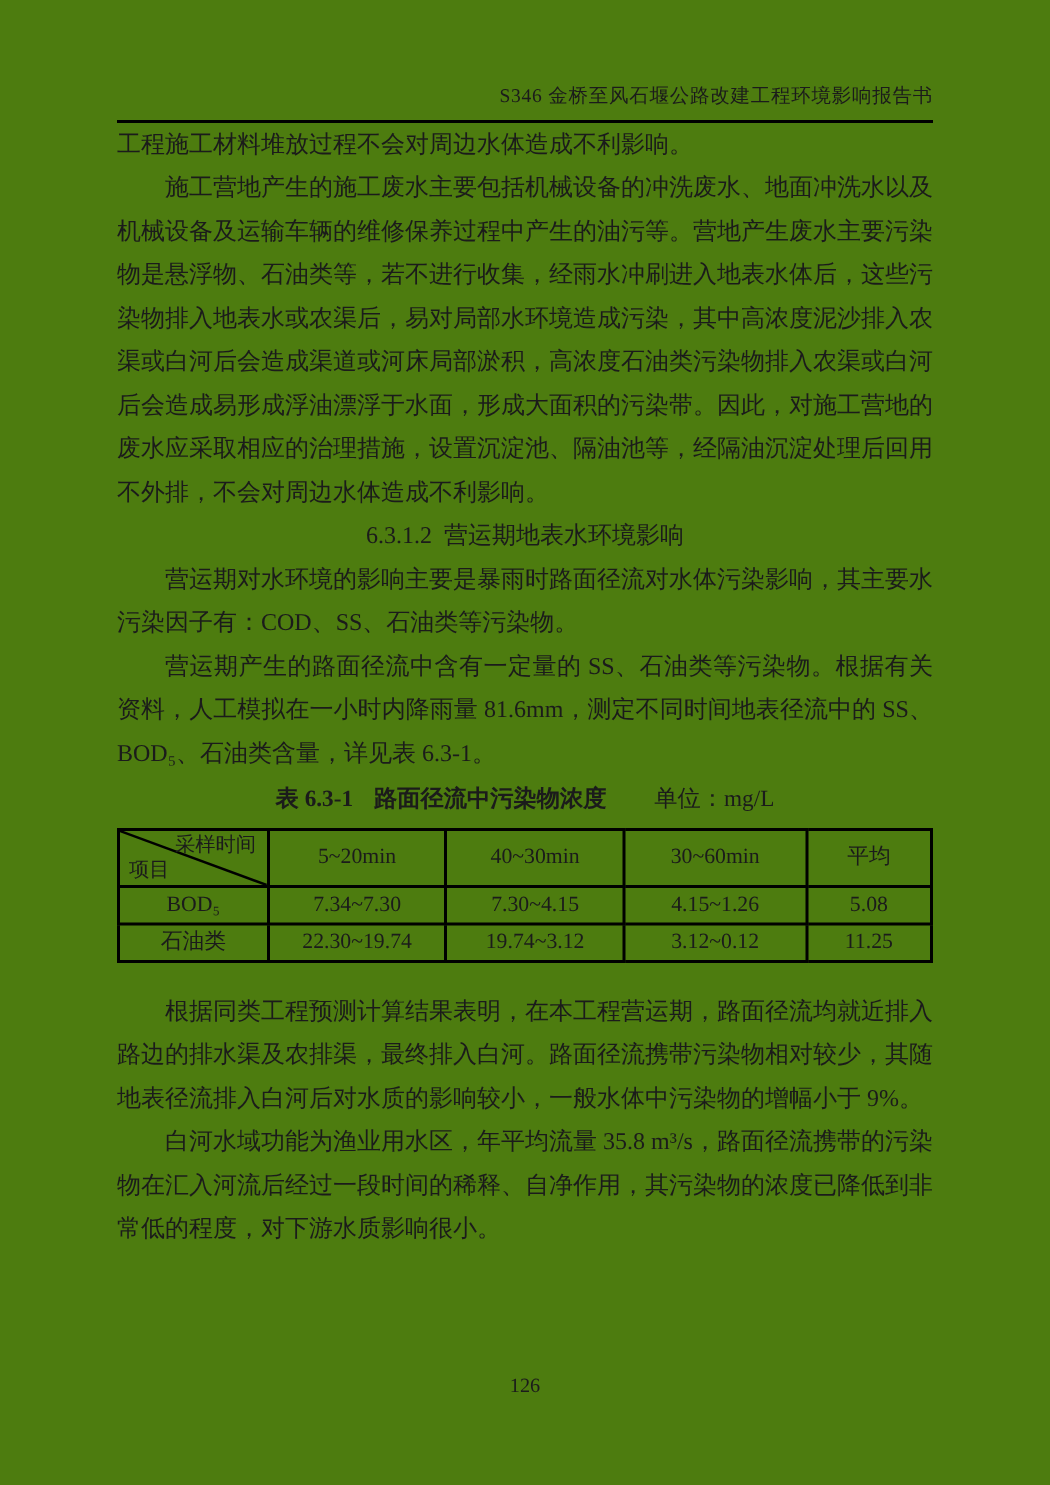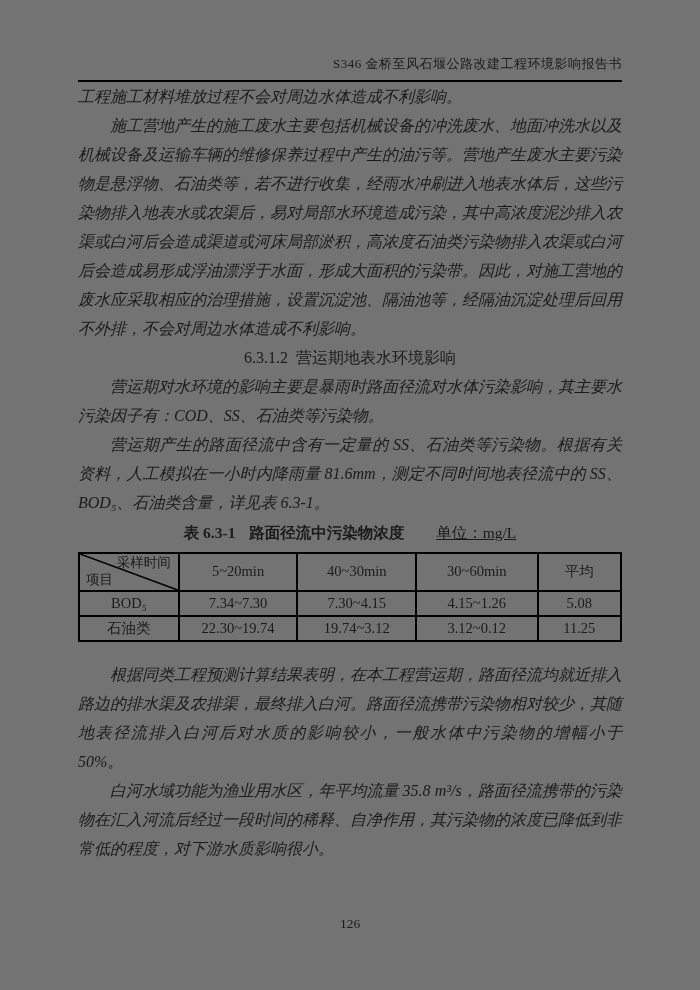--- a/index.html
+++ b/index.html
@@ -4,21 +4,21 @@
 <style>
   html, body {
     margin: 0;
     padding: 0;
     background: #ffffff;
   }
   .page {
     position: relative;
     width: 700px;
     height: 990px;
-    background: #737373;
+    background: #4d7c0f;
     color: #1b1b1b;
     font-family: "Liberation Serif", "DejaVu Serif", serif;
     overflow: hidden;
   }
   .page-header {
     position: absolute;
     top: 55px;
     left: 78px;
     width: 544px;
     text-align: right;
@@ -32,21 +32,20 @@
     top: 82px;
     left: 78px;
     width: 544px;
     font-size: 16px;
     line-height: 29px;
     text-align: justify;
   }
   .content p {
     margin: 0;
     text-indent: 2em;
-    font-style: italic;
   }
   .content p.no-indent {
     text-indent: 0;
   }
   .section-heading {
     margin: 0;
     font-size: 16px;
     font-weight: normal;
     line-height: 29px;
     text-align: center;
@@ -56,21 +55,21 @@
     margin: 1px 0 5px 0;
     text-align: center;
     font-size: 15.5px;
     text-indent: 0;
   }
   .table-caption .cap-label,
   .table-caption .cap-title {
     font-weight: bold;
   }
   .table-caption .cap-title { margin-left: 10px; }
-  .table-caption .cap-unit  { margin-left: 28px; font-weight: normal; text-decoration: underline; }
+  .table-caption .cap-unit  { margin-left: 28px; font-weight: normal; }
   table.pollutant-table {
     width: 100%;
     border-collapse: collapse;
     table-layout: fixed;
     margin: 3px 0 18px 0;
   }
   table.pollutant-table td {
     border: 2px solid #000;
     text-align: center;
     vertical-align: middle;
@@ -171,21 +170,21 @@
           <td>石油类</td>
           <td>22.30~19.74</td>
           <td>19.74~3.12</td>
           <td>3.12~0.12</td>
           <td>11.25</td>
         </tr>
       </tbody>
     </table>
 
 
-    <p>根据同类工程预测计算结果表明，在本工程营运期，路面径流均就近排入路边的排水渠及农排渠，最终排入白河。路面径流携带污染物相对较少，其随地表径流排入白河后对水质的影响较小，一般水体中污染物的增幅小于 50%。</p>
+    <p>根据同类工程预测计算结果表明，在本工程营运期，路面径流均就近排入路边的排水渠及农排渠，最终排入白河。路面径流携带污染物相对较少，其随地表径流排入白河后对水质的影响较小，一般水体中污染物的增幅小于 9%。</p>
 
     <p>白河水域功能为渔业用水区，年平均流量 35.8 m³/s，路面径流携带的污染物在汇入河流后经过一段时间的稀释、自净作用，其污染物的浓度已降低到非常低的程度，对下游水质影响很小。</p>
 
   </div>
 
   <div class="page-footer">126</div>
 
 </div>
 
 </body></html>

